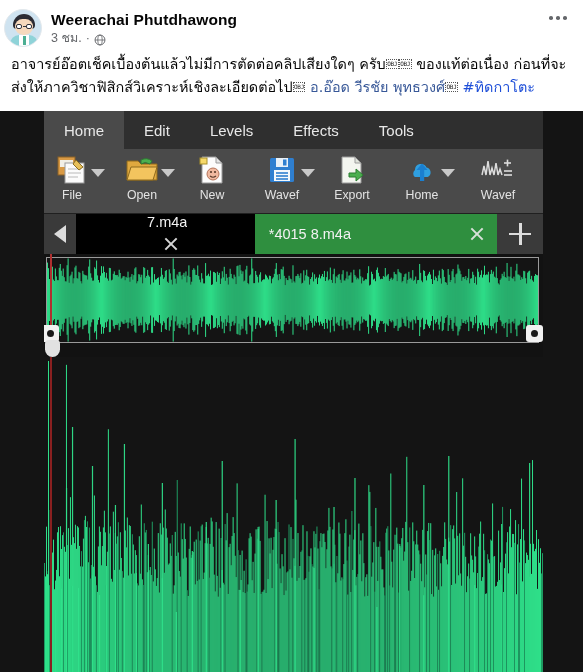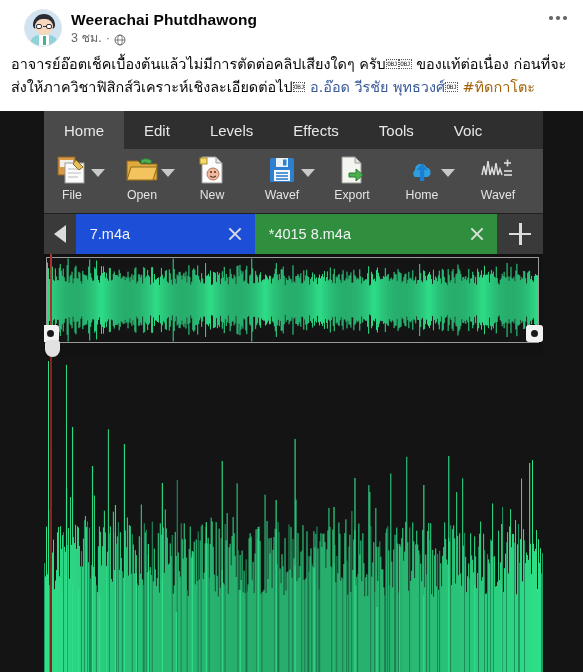--- a/index.html
+++ b/index.html
@@ -13,21 +13,21 @@
   
   .fb-post {
     width: 583px;
     height: 111px;
     background: #ffffff;
     position: relative;
   }
   .fb-header {
     display: flex;
     align-items: flex-end;
-    padding: 9px 12px 0 24px;
+    padding: 9px 12px 0 4px;
     position: relative;
   }
   .avatar {
     width: 38px; height: 38px;
     border-radius: 50%;
     background: #cfe3f0;
     flex: 0 0 38px;
     position: relative;
     overflow: hidden;
     border: 1px solid #e2e8ec;
@@ -110,21 +110,21 @@
   }
   .fb-text {
     padding: 6px 10px 0 11px;
     font-size: 14.4px;
     line-height: 23px;
     color: #050505;
     font-family: "DejaVu Sans", "Liberation Sans", sans-serif;
     word-break: break-word;
   }
   .fb-text .lnk { color: #385898; }
-  .fb-text .tag { color: #a16207; }
+  .fb-text .tag { color: #1d4ed8; }
   .objbox {
     display: inline-block;
     border: 1px dotted #555;
     font-size: 6px;
     line-height: 8px;
     padding: 0 0.5px;
     vertical-align: 2px;
     letter-spacing: -0.3px;
     color: #222;
     font-family: "DejaVu Sans Mono", monospace;
@@ -232,21 +232,21 @@
   .ftab {
     display: flex; align-items: center;
     padding: 0 10px 0 14px;
     color: #f2f2f2;
     font-size: 14.5px;
     position: relative;
     cursor: pointer;
     min-width: 0;
   }
   .ftab .nm { flex: 1 1 auto; overflow: hidden; white-space: nowrap; }
-  .ftab.inactive { background: #1d4ed8; width: 180px; }
+  .ftab.inactive { background: #000000; width: 180px; flex-direction: column; }
   .ftab.active { background: #2f8f3f; width: 244px; }
   .xclose {
     width: 20px; height: 20px;
     position: relative;
     opacity: 0.92;
     flex: 0 0 20px;
     margin-left: 8px;
     cursor: pointer;
   }
   .xclose:before, .xclose:after {
@@ -388,23 +388,20 @@
           <span>Edit</span>
         </div>
         <div class="rtab">
           <span>Levels</span>
         </div>
         <div class="rtab">
           <span>Effects</span>
         </div>
         <div class="rtab">
           <span>Tools</span>
-        </div>
-        <div class="rtab">
-          <span>Voic</span>
         </div>
       </div>
 
     <div class="ribbon-body" id="ribbon-body">
         <div class="rbtn">
           <span class="ico">
             <svg width="30" height="28" viewBox="0 0 30 28">
       <rect x="1" y="1" width="17" height="18" fill="#d99a45" stroke="#8a6126"></rect>
       <rect x="3" y="4" width="13" height="7" fill="#f2efe6"></rect>
       <rect x="8" y="7" width="19" height="20" fill="#fbfbfb" stroke="#9a9a9a"></rect>

